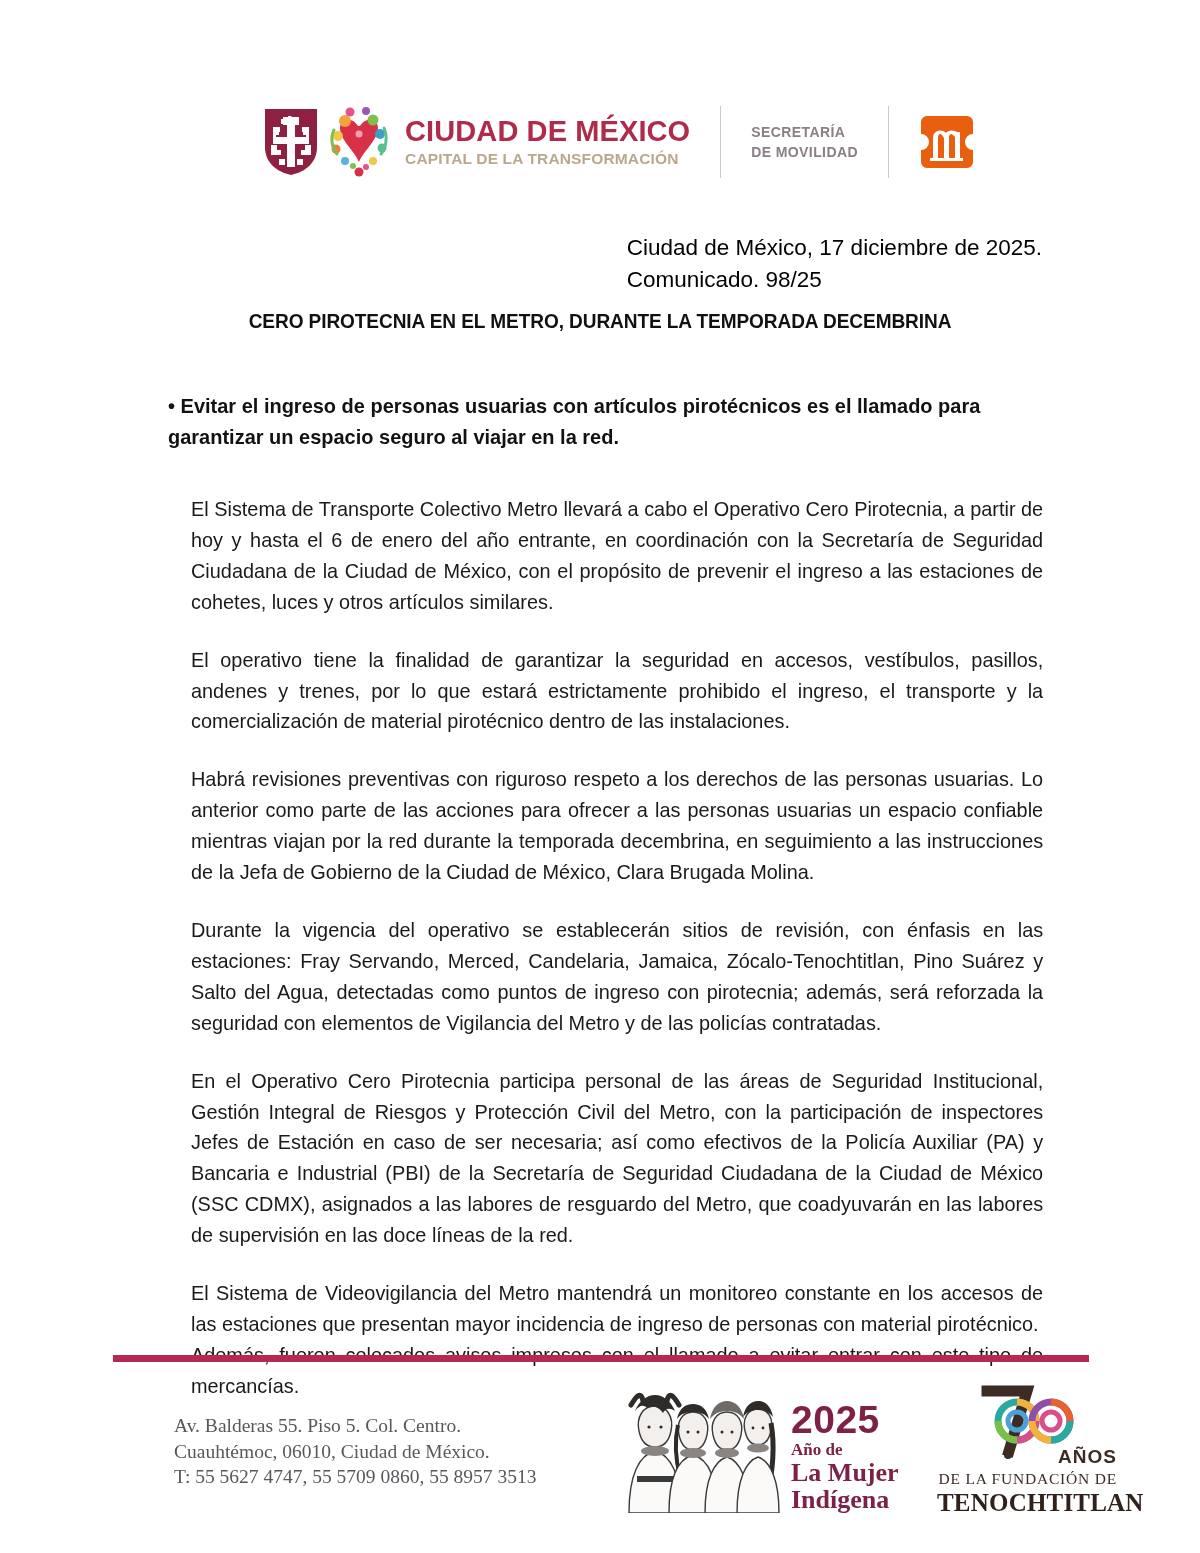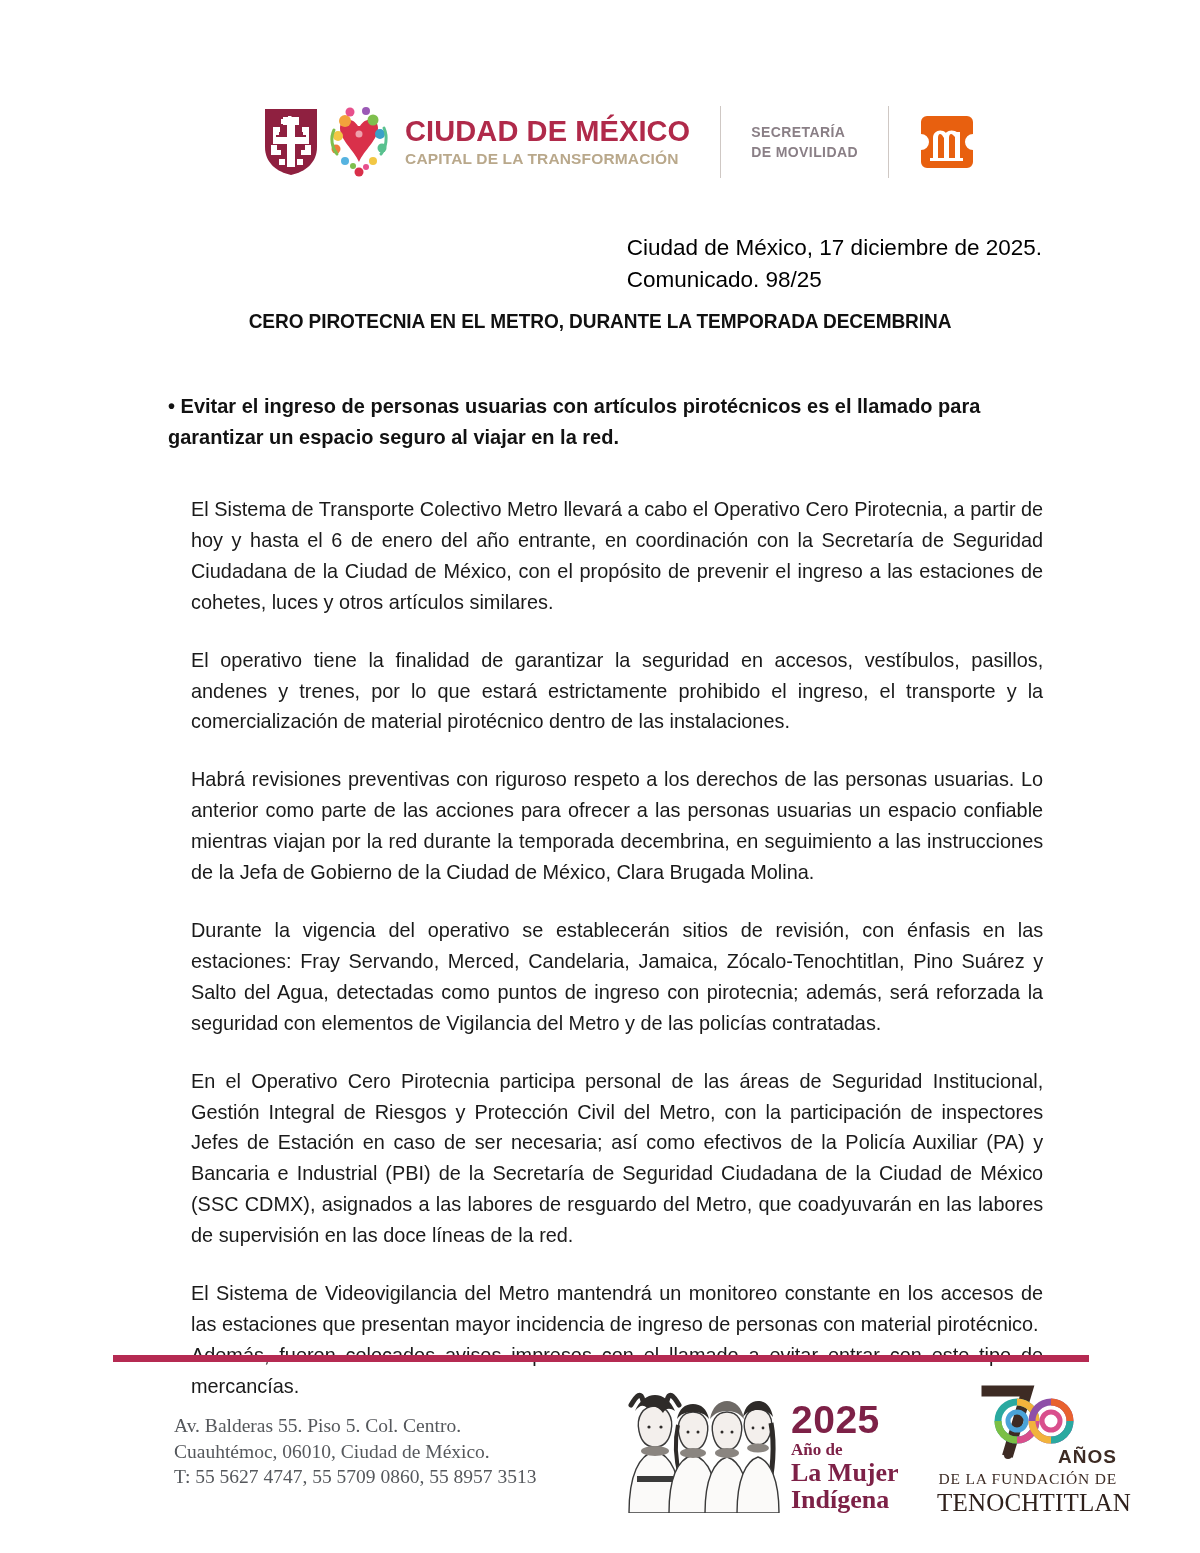--- a/index.html
+++ b/index.html
@@ -263,21 +263,21 @@
   }
   .teno-l1 {
     font-family: "Liberation Serif", serif;
     font-size: 15.5px;
     letter-spacing: 0.8px;
     color: #3d2b24;
     margin-top: 2px;
   }
   .teno-l2 {
     font-family: "Liberation Serif", serif;
-    font-weight: normal;
+    font-weight: bold;
     font-size: 25px;
     letter-spacing: 0.2px;
     color: #2f211c;
     margin-top: 1px;
   }
 </style>
 </head>
 <body>
 
 <div class="page">

